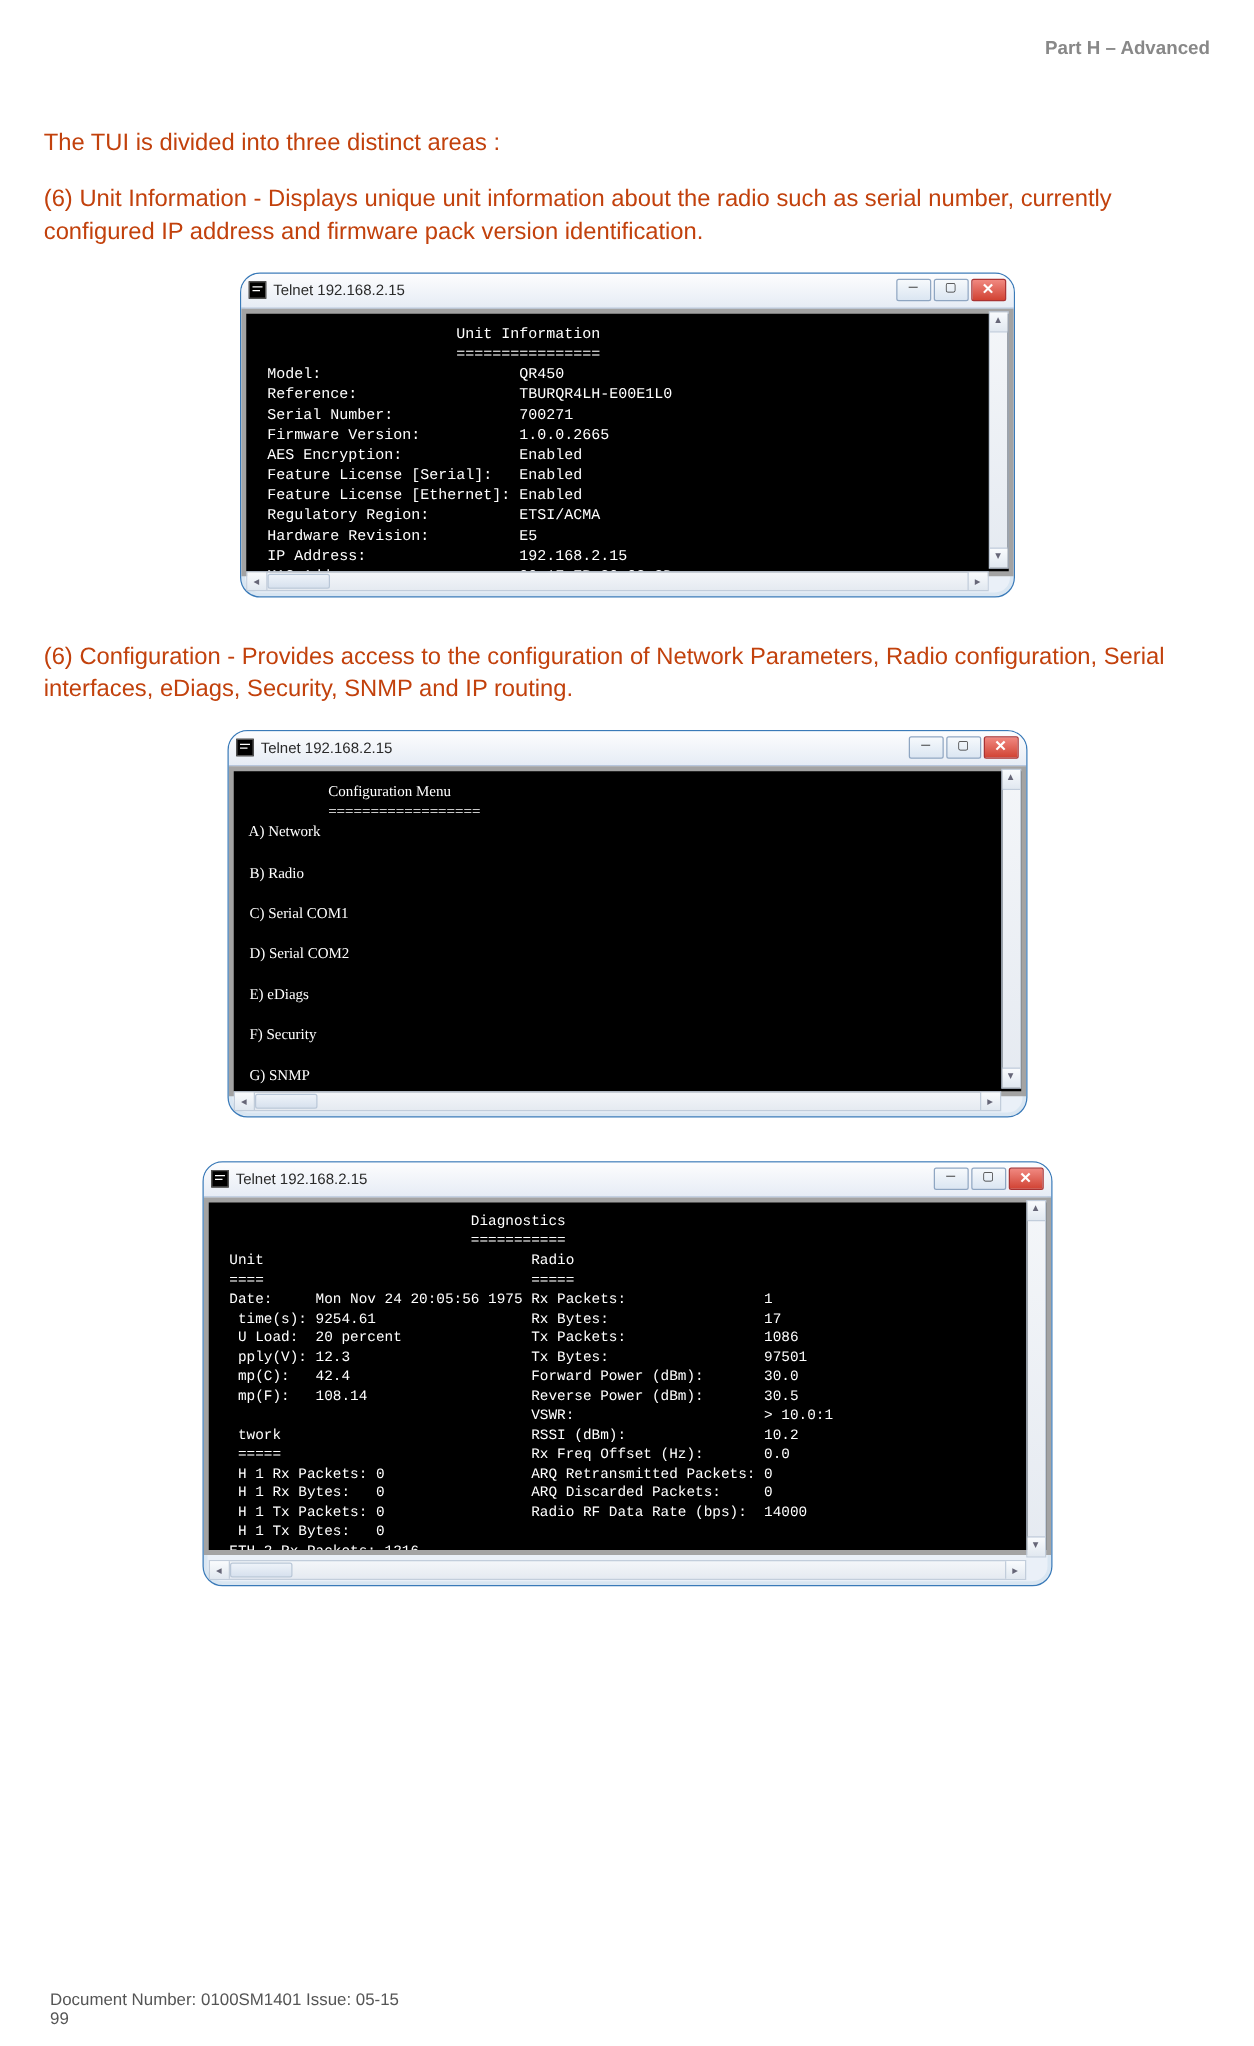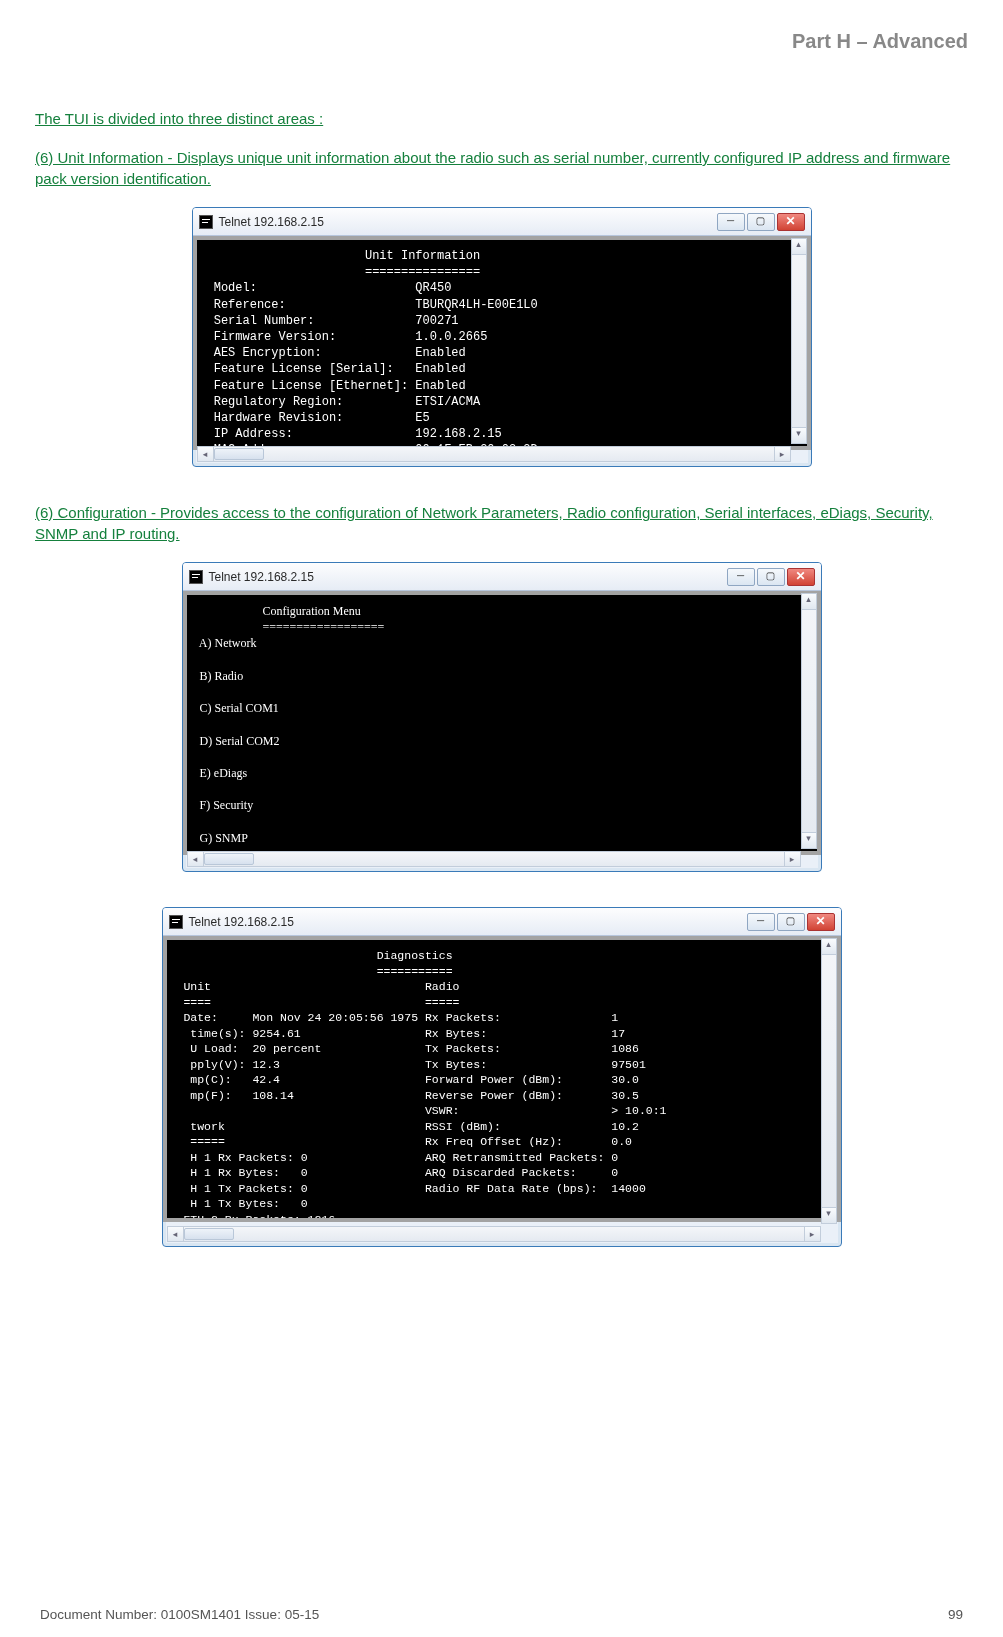--- a/index.html
+++ b/index.html
@@ -5,26 +5,26 @@
   * { box-sizing: border-box; margin: 0; padding: 0; }
   body {
     font-family: "Segoe UI", Arial, sans-serif;
     background: #fff;
     color: #333;
     width: 1003px;
     margin: 0 auto;
     padding: 0;
   }
   .page { padding: 30px 35px 10px 35px; position: relative; min-height: 1637px;}
-  .header-right { text-align: right; color: #888; font-weight: 600; font-size: 20px; margin-bottom: 55px; }
-  .para { font-size: 15px; color: #15803d; margin-bottom: 18px; line-height: 1.4; text-decoration: underline; }
+  .header-right { text-align: right; color: #888; font-weight: 600; font-size: 15px; margin-bottom: 55px; }
+  .para { font-size: 19px; color: #c2410c; margin-bottom: 18px; line-height: 1.4; }
   .window {
     margin: 0 auto 35px auto;
     border: 1px solid #3a7ab8;
-    border-radius: 4px;
+    border-radius: 16px;
     background: #eaf0f8;
     box-shadow: 0 0 0 3px #d9e6f2 inset;
     position: relative;
     overflow: hidden;
   }
   .win-sm { width: 620px; }
   .win-md { width: 640px; }
   .win-lg { width: 680px; }
   .titlebar {
     background: linear-gradient(#fdfdfe, #e6ecf5);
@@ -73,21 +73,21 @@
     background: linear-gradient(#f4f6f9,#e5eaf1);
     border:1px solid #c2cddb;
     display:flex; align-items:stretch;
   }
   .sh-btn { width:16px; background:linear-gradient(#f9fbfd,#e1e8f0); border-right:1px solid #c2cddb; text-align:center; font-size:9px; color:#667; line-height:14px;}
   .sh-btn.r { border-left:1px solid #c2cddb; border-right:none; margin-left:auto;}
   .sh-thumb { width:50px; background:linear-gradient(#eef3f9,#d7e1ee); border:1px solid #b9c7d8; margin:1px 0; border-radius:2px;}
   .footer {
     position:absolute; left:40px; right:40px; bottom:15px;
     font-size: 13.5px; color:#555;
-    display:flex; justify-content:space-between;
+    display:flex; justify-content:space-between;flex-direction:column;
   }
 </style>
 </head>
 <body>
 
 <div class="page">
   <div class="header-right">Part H – Advanced</div>
 
   <p class="para">The TUI is divided into three distinct areas :</p>
   <p class="para">(6) Unit Information - Displays unique unit information about the radio such as serial number, currently configured IP address and firmware pack version identification.</p>

